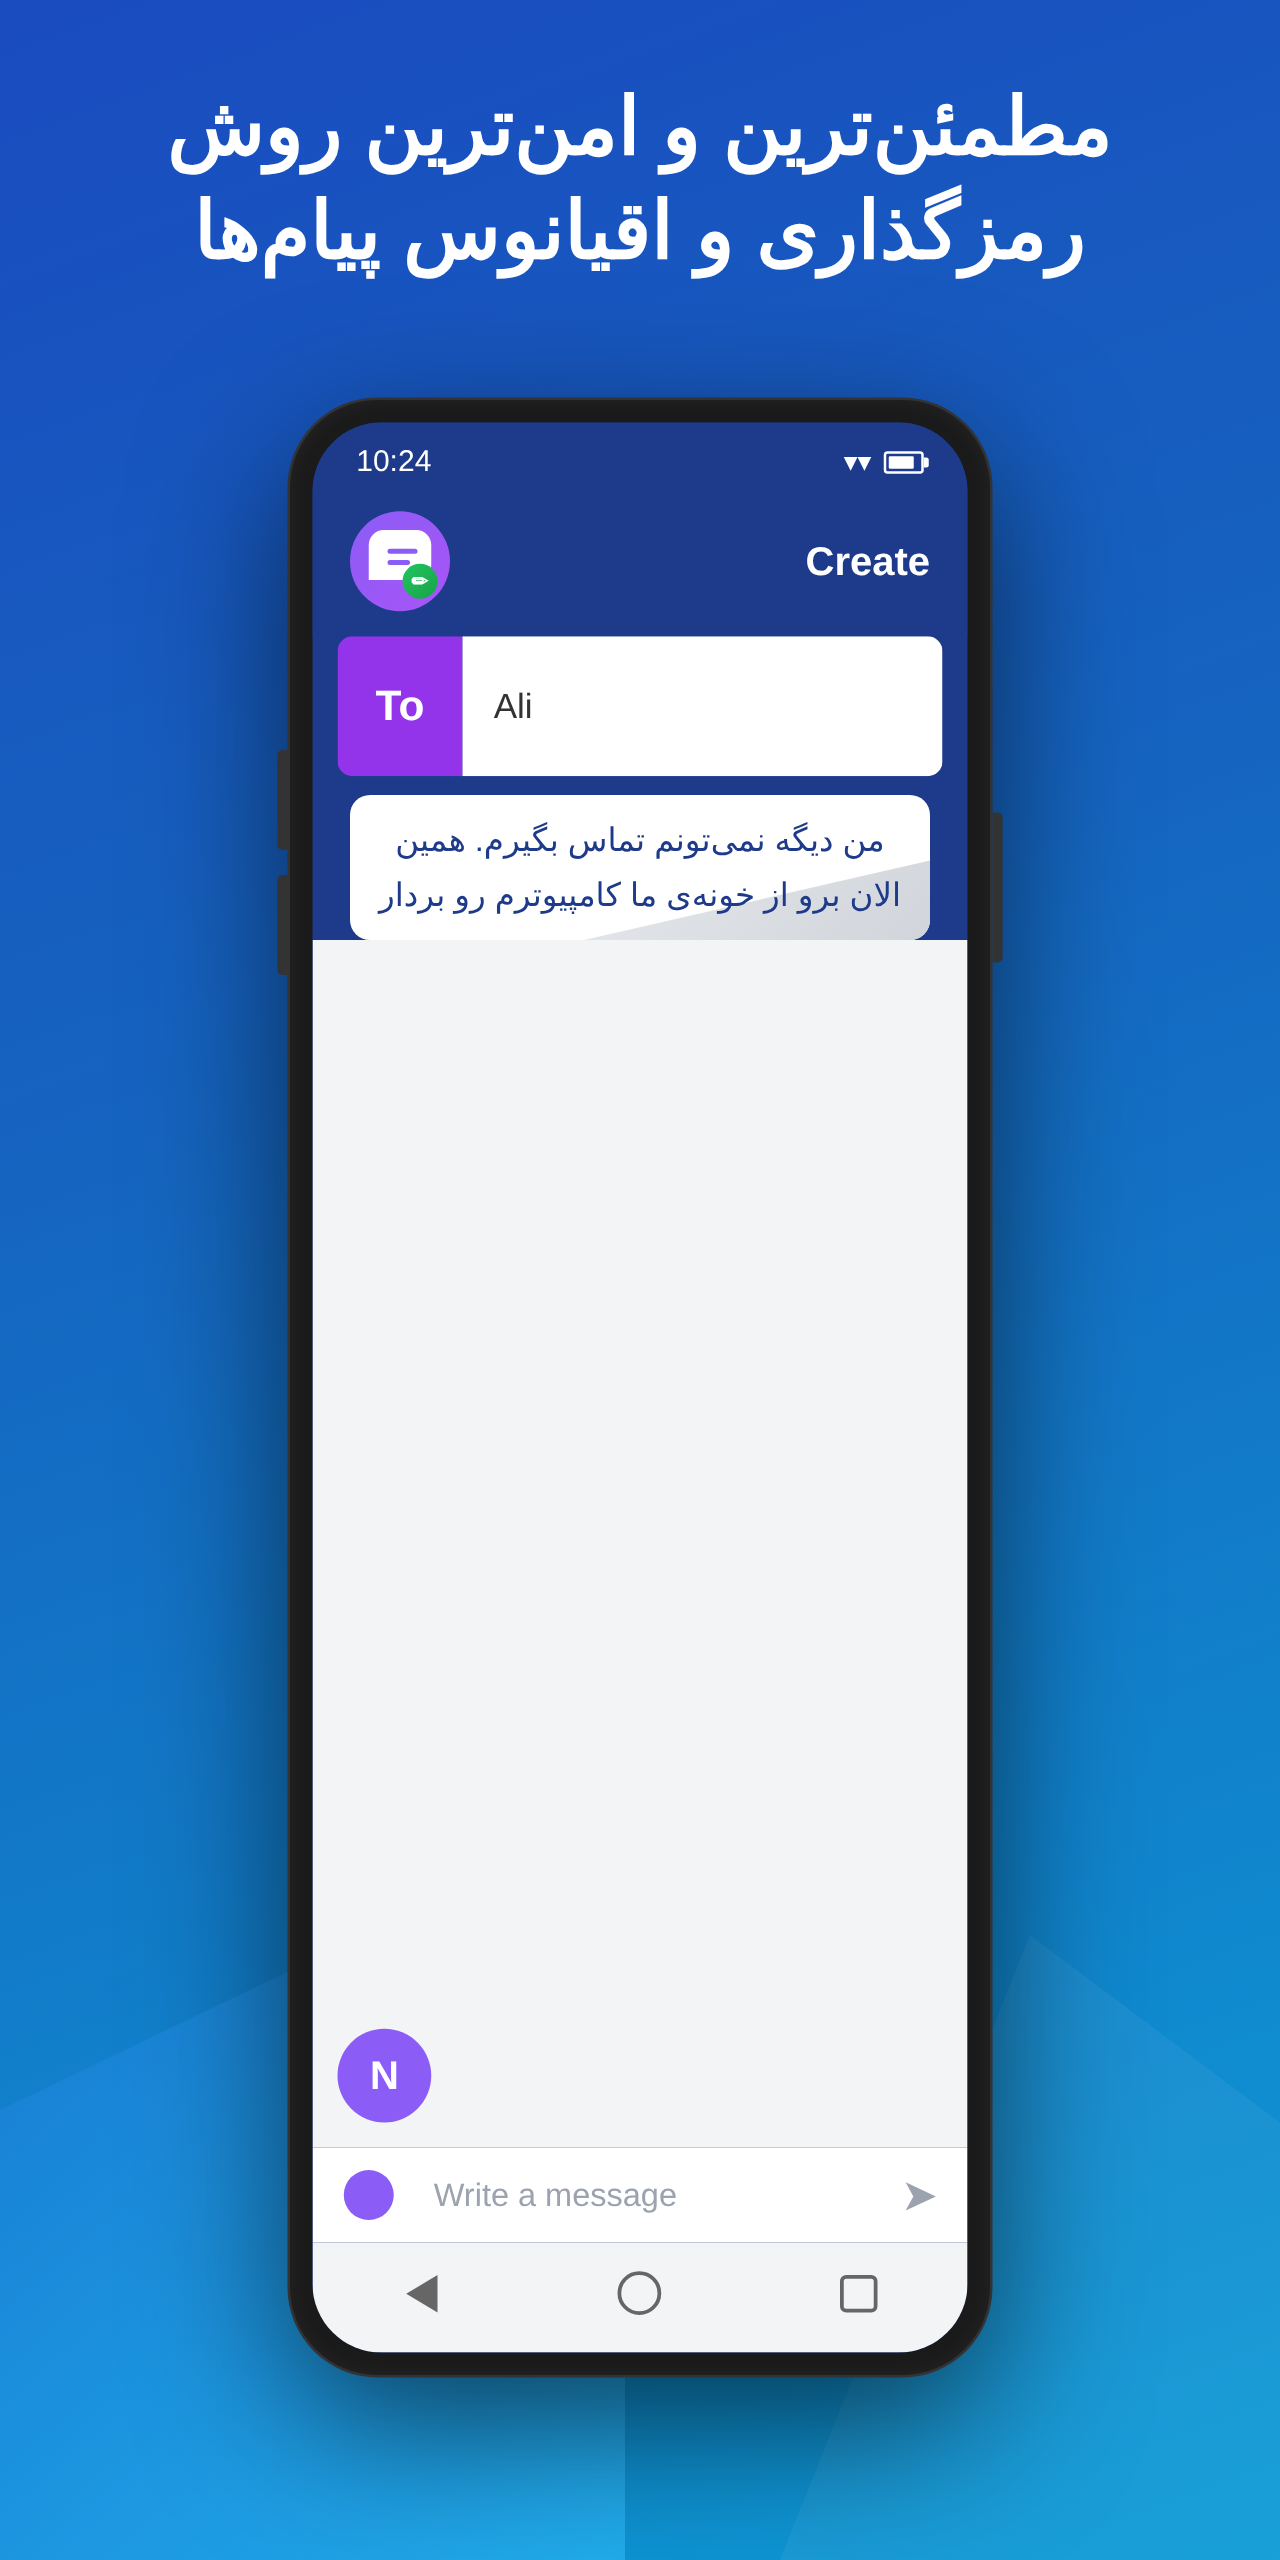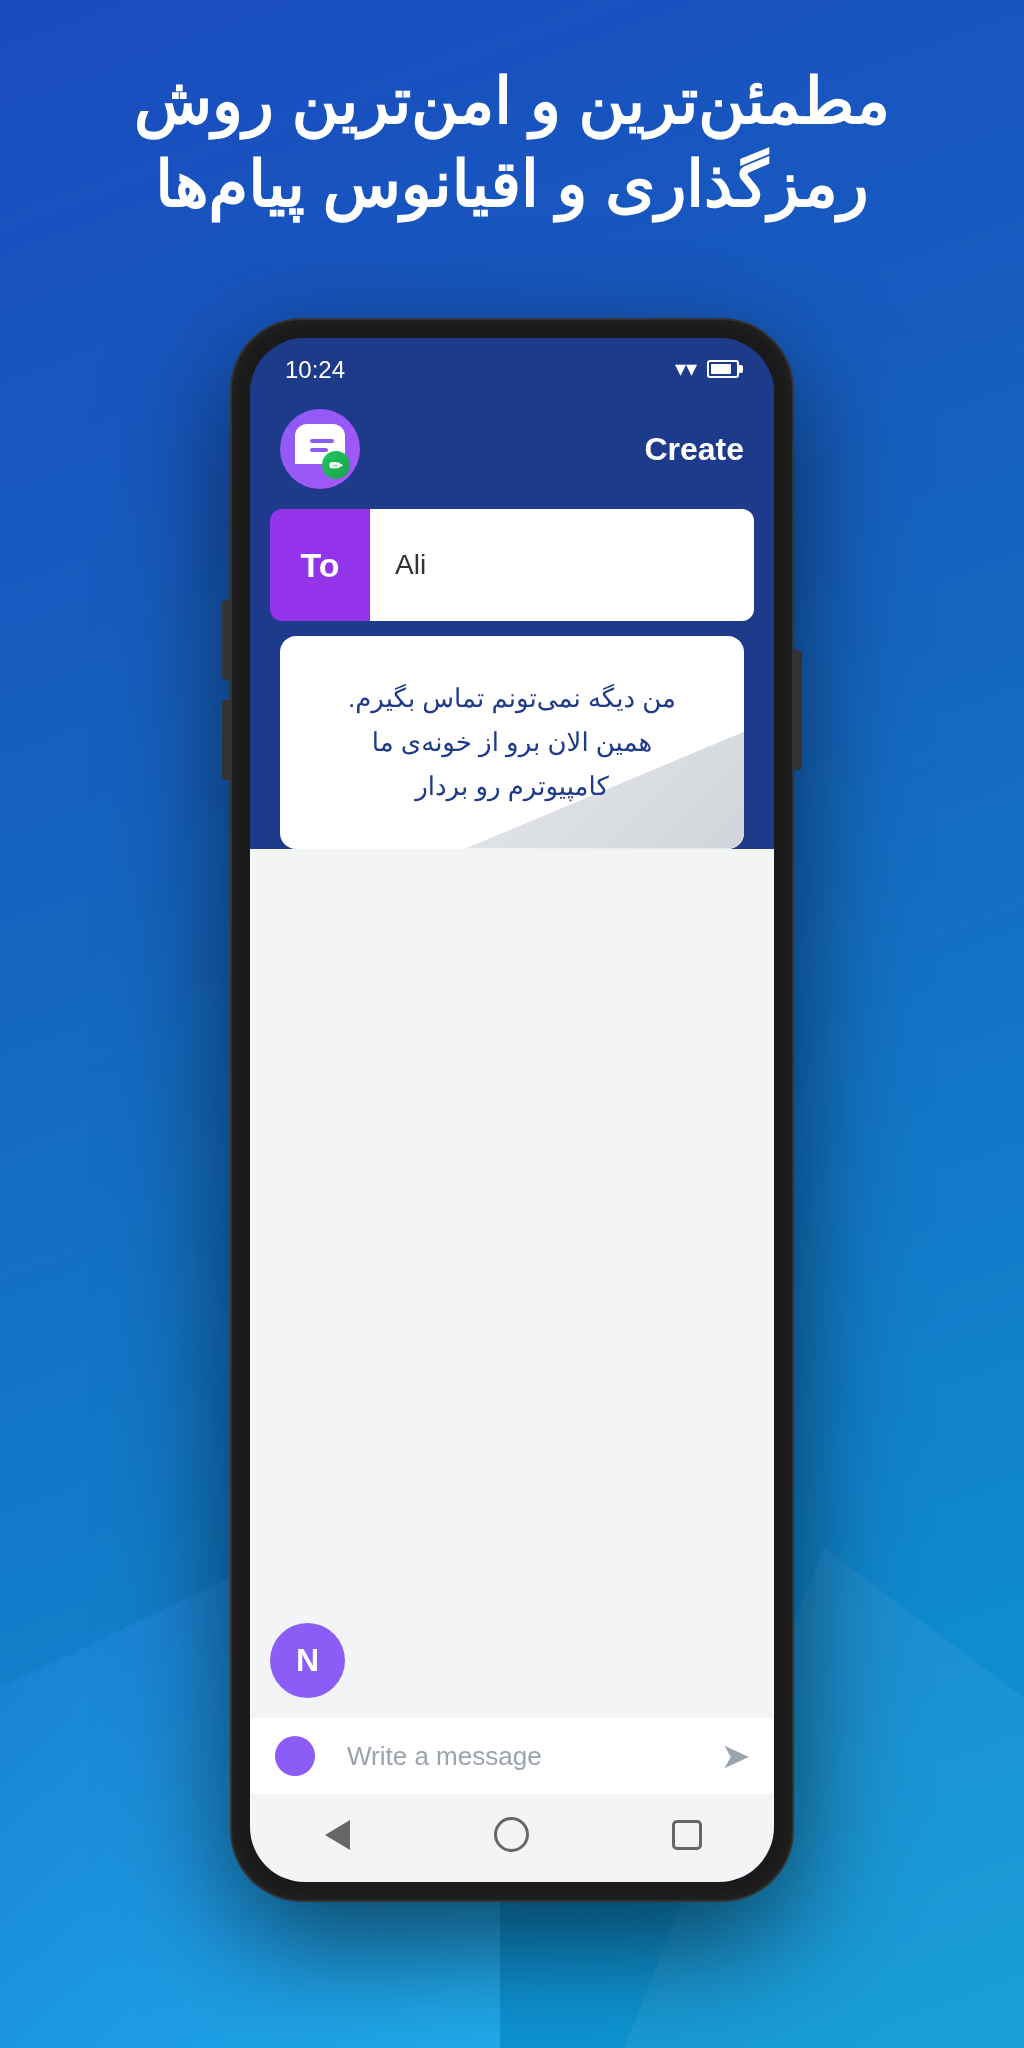--- a/index.html
+++ b/index.html
@@ -116,21 +116,21 @@
       display: flex;
       flex-direction: column;
     }
 
     
     .status-bar {
       background: #1e3a8a;
       padding: 18px 35px 10px;
       display: flex;
       justify-content: space-between;
-      align-items: flex-start;
+      align-items: center;
       flex-shrink: 0;
     }
     .status-time {
       color: white;
       font-size: 24px;
       font-weight: 500;
     }
     .status-icons {
       display: flex;
       align-items: center;
@@ -266,21 +266,21 @@
       color: #333;
       display: flex;
       align-items: center;
     }
 
     
     .message-area {
       margin: 0 30px;
       background: white;
       border-radius: 16px;
-      padding: 40px;
+      padding: 14px;
       flex-shrink: 0;
       position: relative;
       overflow: hidden;
     }
     .message-area::after {
       content: '';
       position: absolute;
       bottom: 0;
       right: 0;
       width: 60%;

